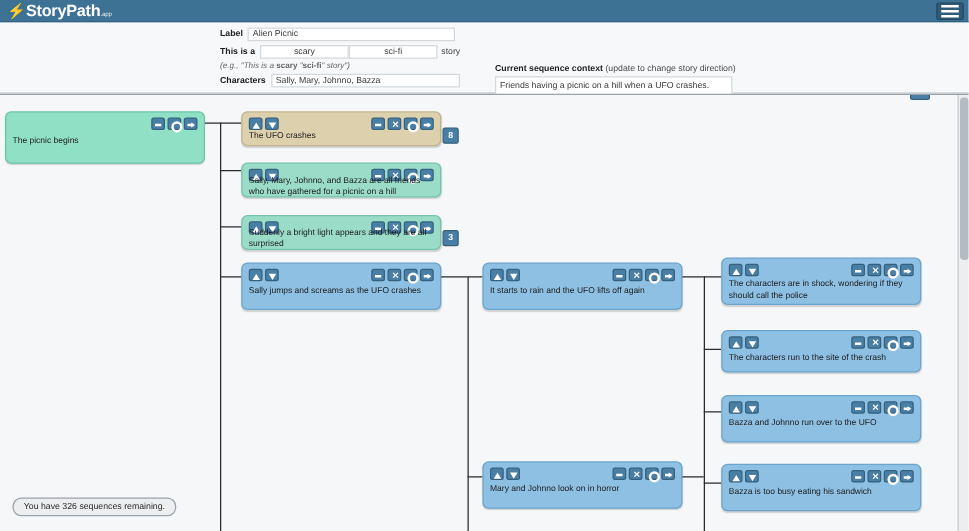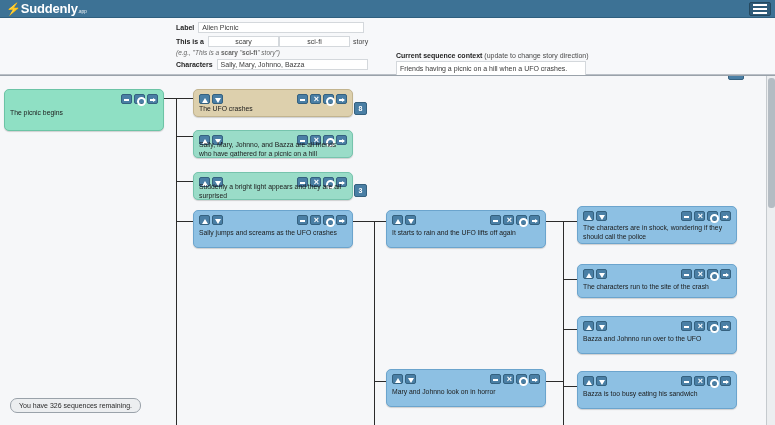--- a/index.html
+++ b/index.html
@@ -171,21 +171,21 @@
     z-index: 50;
   }
 </style>
 </head>
 <body>
 
 <div id="app">
 
   <div class="topbar">
     <div class="brand">
-      <span class="bolt">⚡</span><span>Suddenly</span><span class="sfx">.app</span>
+      <span class="bolt">⚡</span><span>StoryPath</span><span class="sfx">.app</span>
     </div>
     <div class="hamburger">
       <i></i>
         <i></i>
         <i></i>
     </div>
   </div>
 
   <div class="header">
 

